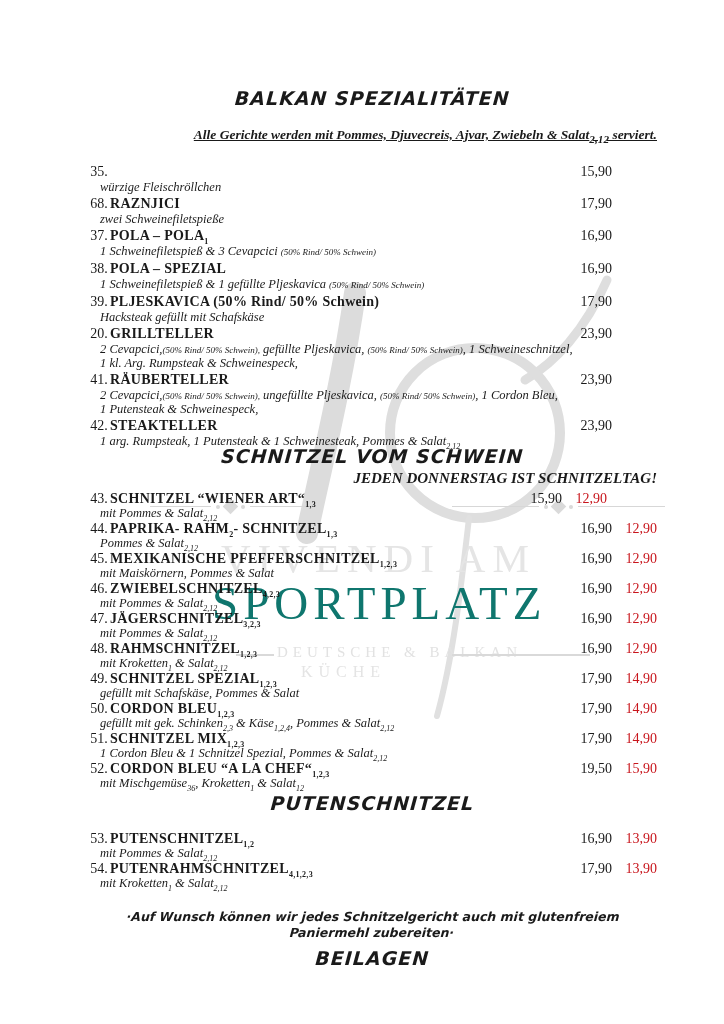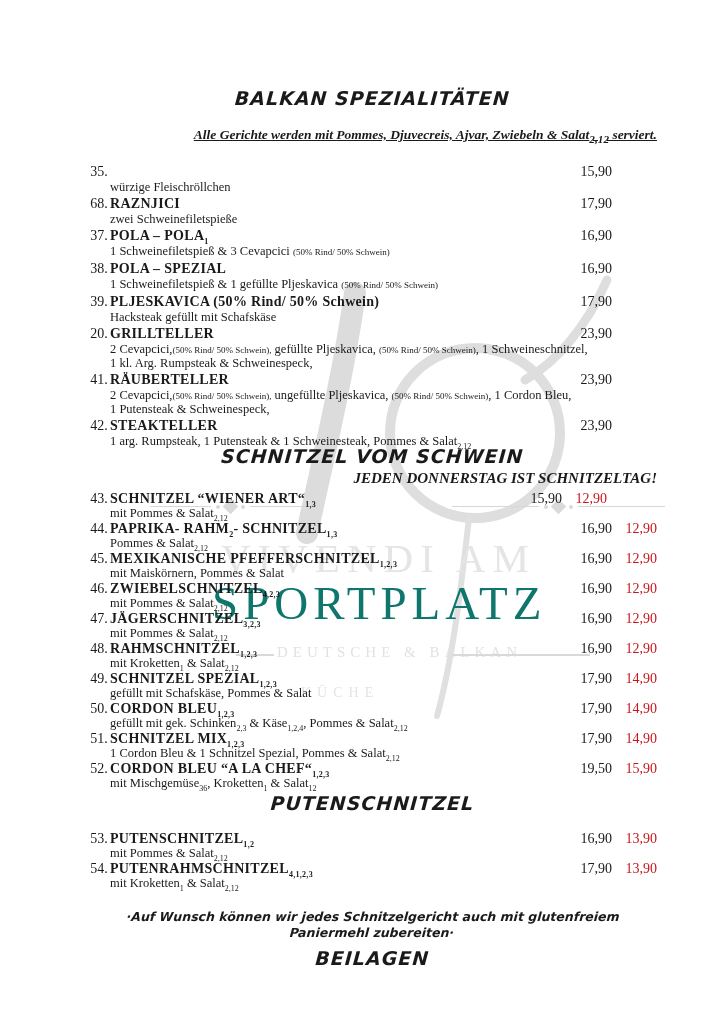--- a/index.html
+++ b/index.html
@@ -6,21 +6,21 @@
   .page{position:relative;width:724px;height:1024px;background:#ffffff;overflow:hidden;
         font-family:"Liberation Serif",serif;color:#1a1a1a;}
 
   
   .watermark{position:absolute;inset:0;z-index:0;}
   .monogram{position:absolute;left:255px;top:238px;}
   .wm-txt{position:absolute;font-family:"Liberation Serif",serif;white-space:nowrap;}
   .wm-l1{left:221px;top:534px;font-size:41px;letter-spacing:7px;color:#e5e5e5;}
   .wm-l2{left:212px;top:576px;font-size:47px;letter-spacing:5px;color:#0f766e;}
   .wm-s1{left:277px;top:644px;font-size:15px;letter-spacing:5px;color:#e2e2e2;}
-  .wm-s2{left:301px;top:685px;font-size:14px;letter-spacing:6px;color:#e4e4e4;}
+  .wm-s2{left:301px;top:663px;font-size:16px;letter-spacing:6px;color:#e4e4e4;}
   .rule{position:absolute;height:2px;background:#d9d9d9;}
   .r1{left:236px;top:654px;width:38px;}
   .r2{left:452px;top:654px;width:138px;}
   .divider{position:absolute;top:501px;display:flex;align-items:center;gap:5px;}
   .d-left{left:150px;width:160px;}
   .d-right{left:452px;width:213px;}
   .divider .ln{flex:1;height:1.5px;background:#d7d7d7;}
   .divider .dot{width:4px;height:4px;border-radius:50%;background:#d9d9d9;flex:none;}
   .divider .dia{width:11px;height:11px;background:#dadada;transform:rotate(45deg);flex:none;}
 
@@ -43,21 +43,21 @@
   .two .ihead{line-height:15px;}
   .inum{width:22px;flex:none;text-align:center;}
   .ititle{font-weight:bold;letter-spacing:.3px;}
   .ititle sub,.idesc sub{font-size:8px;line-height:0;}
   .tsub{font-size:8px;line-height:0;}
   .inote{font-size:9.5px;font-weight:bold;}
   .sp{flex:1;}
   .iprice{width:44px;flex:none;text-align:right;font-size:14px;}
   .ioffer{width:45px;flex:none;text-align:right;font-size:14px;color:#c8151c;}
   .shift .iprice,.shift .ioffer{transform:translateX(-50px);}
-  .idesc{margin-left:22px;margin-top:1px;font-size:12.5px;line-height:13px;}
+  .idesc{margin-left:12px;margin-top:1px;font-style:italic;font-size:12.5px;line-height:13px;}
   .two .idesc{line-height:12px;}
   .nsm{font-size:9px;}
 
   .footnote{font-family:"DejaVu Sans",sans-serif;font-weight:bold;font-style:italic;
             text-align:center;font-size:12.5px;line-height:16px;margin-top:20px;
             transform:skewX(-4deg);}
 </style>
 </head>
 <body>
 

